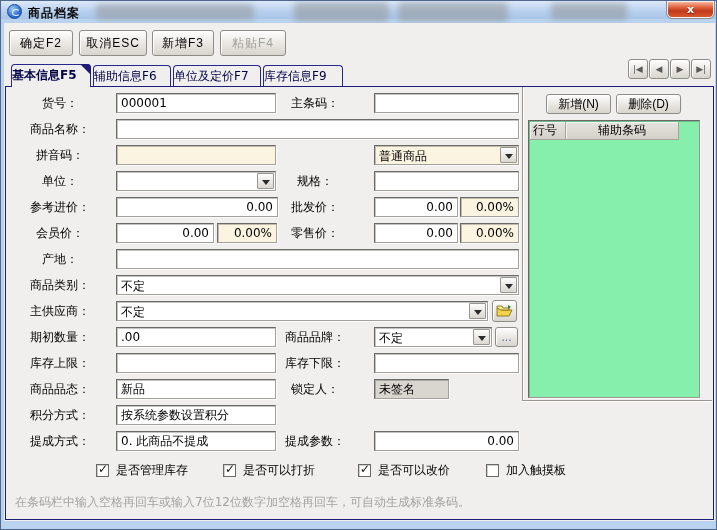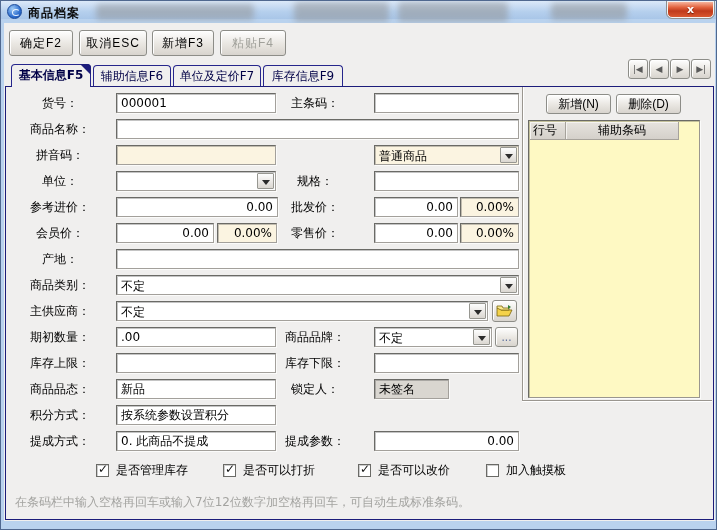--- a/index.html
+++ b/index.html
@@ -25,21 +25,21 @@
   .client { position:absolute; left:3px; top:22px; width:711px; height:498px; background:#f0efee; }
   
   .btn3d { position:absolute; background:linear-gradient(#fefefe,#e9e6e1 55%,#d8d4ce);
            border:1px solid #8d8d88; border-radius:3px; box-shadow:inset 1px 1px 0 #fff;
            text-align:center; color:#000; cursor:pointer; font-size:12px; }
   .btn3d.disabled { color:#a0a09a; cursor:default; }
   .toolbtn { height:26px; line-height:24px; letter-spacing:1px; }
   .navbtn { width:20px; height:20px; line-height:18px; font-size:9px; color:#5a5a5a; padding:0; }
   
   .tab { position:absolute; top:64px; height:21px; background:#f0efee; border:1px solid #26268c;
-         border-bottom:none; border-radius:4px 4px 0 0; text-align:center; line-height:20px;
+         border-bottom:none; border-radius:4px 4px 0 0; line-height:20px;
          color:#000046; cursor:pointer; z-index:1; }
   .tab.active { top:63px; height:23px; z-index:3; font-weight:bold; }
   .tab.active::after { content:""; position:absolute; right:-1px; top:-1px; width:0; height:0;
          border-top:11px solid #1c1c7a; border-left:11px solid transparent; border-radius:0 4px 0 0; }
   
   .panel { position:absolute; left:4px; top:85px; width:709px; height:434px;
            border:1px solid #1c1c7a; background:#f0efee; z-index:2; }
   
   .lbl { position:absolute; height:20px; line-height:20px; text-align:center; color:#000; z-index:4; }
   .inp { position:absolute; height:20px; background:#fff; border:1px solid #a3a09b;
@@ -63,21 +63,21 @@
   
   .cbgroup { position:absolute; top:461px; height:16px; display:flex; align-items:center; gap:7px; z-index:4; }
   .cbbox { width:13px; height:13px; background:#fff; border:1px solid #6a6a66;
            box-shadow:inset 1px 1px 0 rgba(60,60,60,.25); position:relative; cursor:pointer; }
   .cbbox .mark { position:absolute; left:1px; top:-3px; font-size:12px; font-weight:bold; color:#111; }
   
   .aux-divider { position:absolute; left:521px; top:86px; width:190px; height:314px;
            border-left:1px solid #9a968f; border-bottom:1px solid #9a968f;
            box-shadow:inset 1px 0 0 #fff, 0 1px 0 #fff; z-index:3; }
   .aux-btn { height:20px; line-height:18px; z-index:4; }
-  .aux-table { position:absolute; left:527px; top:119px; width:172px; height:278px; background:#fef9c3;
+  .aux-table { position:absolute; left:527px; top:119px; width:172px; height:278px; background:#86efac;
            border:1px solid #9a968f; border-top-color:#6a6a66; border-left-color:#6a6a66;
            box-shadow:inset 1px 1px 0 rgba(60,60,60,.3), 1px 1px 0 #fbfbfa; z-index:4; }
   .aux-head { position:absolute; left:1px; top:1px; height:18px; display:flex; }
   .hcell { background:linear-gradient(#e6e3de,#d4d0ca); border-right:1px solid #a6a29b;
            border-bottom:1px solid #a6a29b; box-shadow:inset 1px 1px 0 #f5f3f0;
            line-height:17px; padding:0 3px; color:#000; }
   .hcell.c1 { width:36px; }
   .hcell.c2 { width:113px; text-align:center; }
   
   .status { position:absolute; left:14px; top:493px; width:690px; color:#a3a3a0; z-index:4; }

